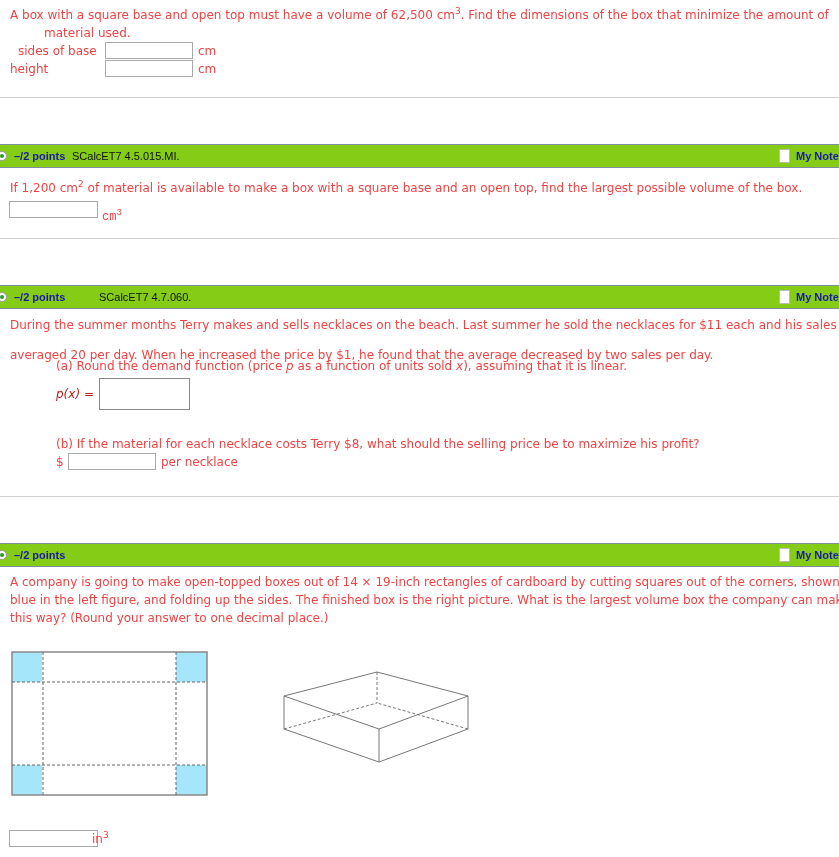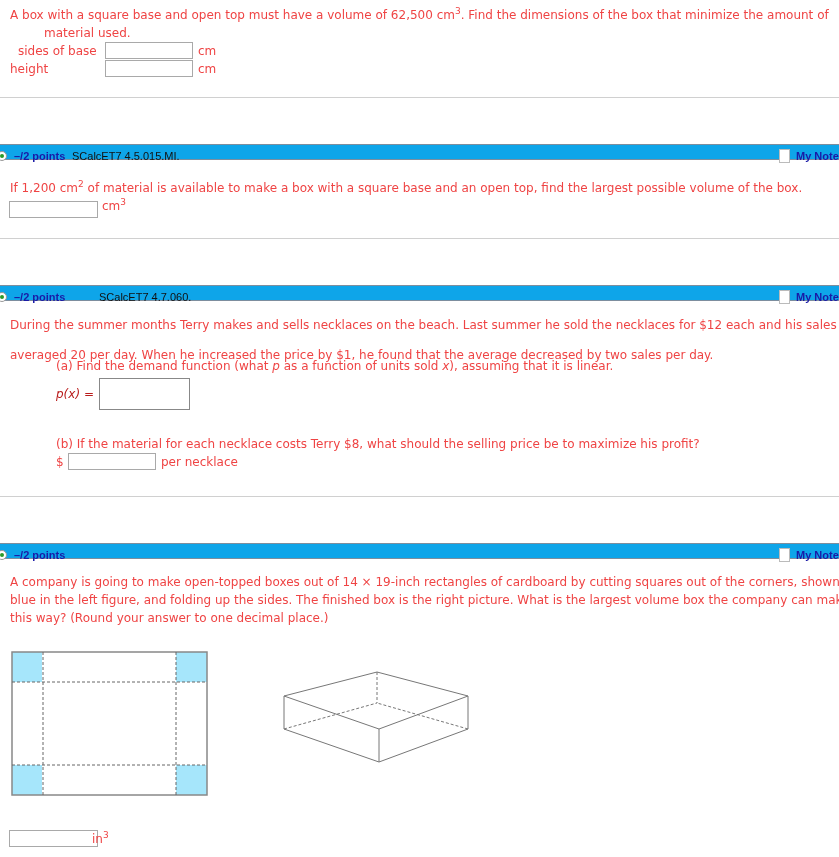--- a/index.html
+++ b/index.html
@@ -2,21 +2,21 @@
 <html><head>
 <meta charset="utf-8">
 <style>
   html, body { margin:0; padding:0; background:#fff; }
   body { width:839px; height:857px; overflow:hidden; position:relative;
          font-family:"DejaVu Sans", sans-serif; font-size:12px; color:#222; }
   .abs { position:absolute; }
   .txt { font-family:"DejaVu Sans", sans-serif; font-size:12px; line-height:18px; color:#ef4444; white-space:nowrap; }
   .input { position:absolute; box-sizing:border-box; border:1px solid #a9a9a9; background:#fff; height:17px; }
   .hr { position:absolute; left:0; width:839px; height:1px; background:#d0d0d0; }
-  .qhead { position:absolute; left:0; width:839px; height:16px; background:#0ea5e9;
+  .qhead { position:absolute; left:0; width:839px; height:24px; background:#84cc16;
            border-top:1px solid #7d8e9e; border-bottom:1px solid #7d8e9e; box-sizing:border-box; }
   .plus { position:absolute; left:-3px; top:6px; width:10px; height:10px; border-radius:50%;
           background:#fff; border:1px solid #999; box-sizing:border-box; }
   .plus::after { content:""; position:absolute; left:2px; top:2px; width:4px; height:4px; border-radius:50%; background:#2a9a2a; }
   .pts { position:absolute; left:14px; top:5px; font-family:"Liberation Sans", sans-serif; font-size:11px; font-weight:bold; color:#1a1aa6; }
   .code { position:absolute; top:5px; font-family:"Liberation Sans", sans-serif; font-size:11px; color:#111; }
   .notes { position:absolute; left:779px; top:3px; }
   .noteicon { position:absolute; left:0; top:1px; width:11px; height:14px; background:#fff; border:1px solid #bbb; box-sizing:border-box; }
   .notelbl { position:absolute; left:17px; top:2px; font-family:"Liberation Sans", sans-serif; font-size:11px; font-weight:bold; color:#1a1aa6; white-space:nowrap; }
   sup { font-size:9px; line-height:0; }
@@ -46,39 +46,39 @@
   <div class="notes">
     <div class="noteicon"></div>
     <div class="notelbl">My Notes</div>
   </div>
 </div>
 
 <div class="abs txt" style="left:10px;top:179px;">
   <span>If 1,200 cm</span><sup>2</sup><span> of material is available to make a box with a square base and an open top, find the largest possible volume of the box.</span>
 </div>
 <div class="input" style="left:9px;top:201px;width:89px;"></div>
-<div class="abs txt" style="left:102px;top:197px;"><span>cm</span><sup>3</sup></div>
+<div class="abs txt" style="left:102px;top:208px;font-family:Liberation Mono, monospace;"><span>cm</span><sup>3</sup></div>
 
 <div class="hr" style="top:238px;"></div>
 
 <div class="qhead" style="top:285px;">
   <div class="plus"></div>
   <div class="pts">–/2 points</div>
   <div class="code" style="left:72px;margin-left:27px;">SCalcET7 4.7.060.</div>
   <div class="notes">
     <div class="noteicon"></div>
     <div class="notelbl">My Notes</div>
   </div>
 </div>
 
-<div class="abs txt" style="left:10px;top:316px;">During the summer months Terry makes and sells necklaces on the beach. Last summer he sold the necklaces for $12 each and his sales</div>
+<div class="abs txt" style="left:10px;top:316px;">During the summer months Terry makes and sells necklaces on the beach. Last summer he sold the necklaces for $11 each and his sales</div>
 <div class="abs txt" style="left:10px;top:334px;margin-top:12px;">averaged 20 per day. When he increased the price by $1, he found that the average decreased by two sales per day.</div>
 
 <div class="abs txt" style="left:56px;top:357px;">
-  <span>(a) Find the demand function (what </span><i>p</i><span> as a function of units sold </span><i>x</i><span>), assuming that it is linear.</span>
+  <span>(a) Round the demand function (price </span><i>p</i><span> as a function of units sold </span><i>x</i><span>), assuming that it is linear.</span>
 </div>
 <div class="abs txt" style="left:56px;top:385px;font-style:italic;color:#b91c1c;">p(x) =</div>
 <div class="input" style="left:99px;top:378px;width:91px;height:32px;border-color:#888;"></div>
 
 <div class="abs txt" style="left:56px;top:435px;text-align:right;">(b) If the material for each necklace costs Terry $8, what should the selling price be to maximize his profit?</div>
 <div class="abs txt" style="left:56px;top:453px;">$</div>
 <div class="input" style="left:68px;top:453px;width:88px;"></div>
 <div class="abs txt" style="left:161px;top:453px;">per necklace</div>
 
 <div class="hr" style="top:496px;"></div>

